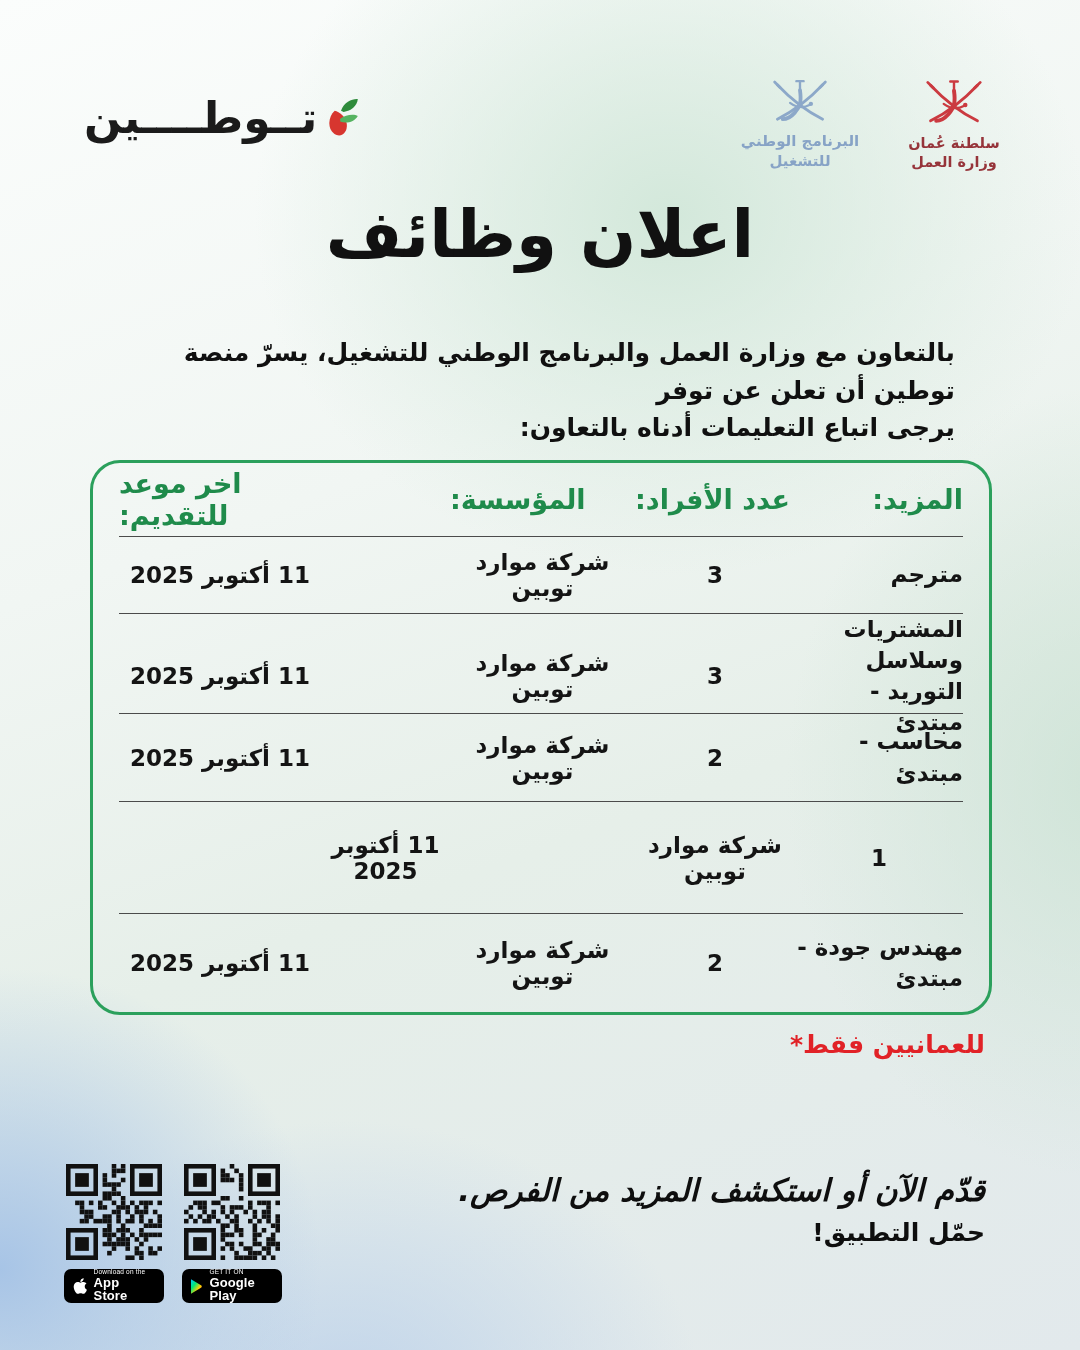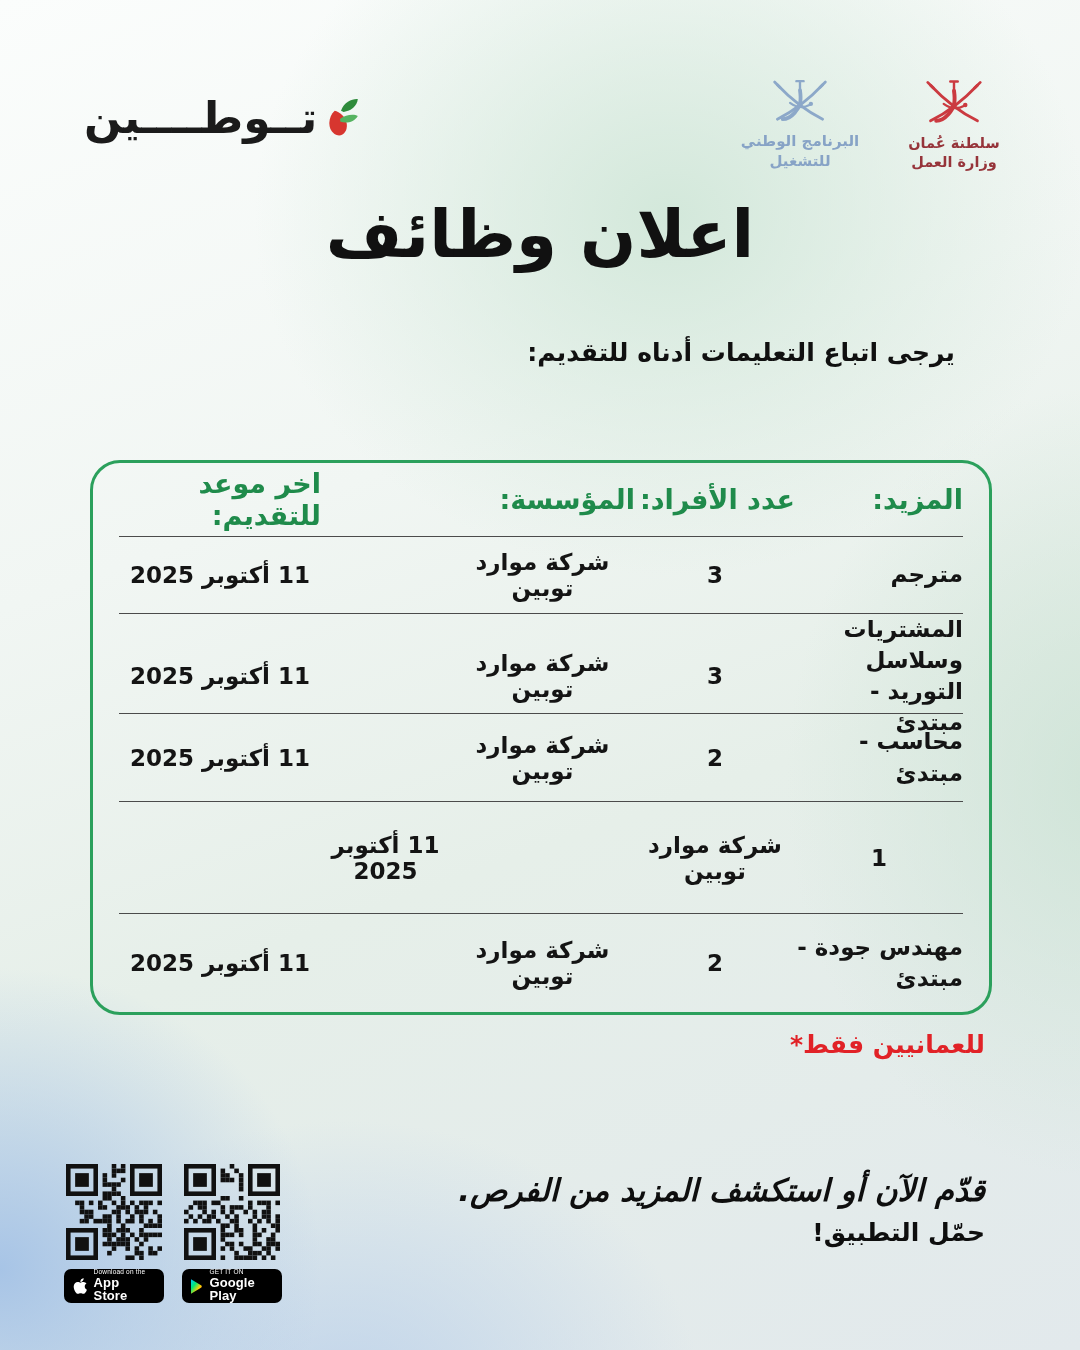--- a/index.html
+++ b/index.html
@@ -40,21 +40,21 @@
   .t-row{
     display:grid;grid-template-columns:168px 160px 185px 1fr 202px;
     align-items:center;direction:rtl;
   }
   .t-row.sep{border-bottom:1.5px solid #4b4b4b;}
   .t-head{font-size:27px;font-weight:800;color:#1f8b4b;}
   .t-head > div{line-height:1.15;}
   .cell-job{text-align:right;font-size:23px;font-weight:700;line-height:1.35;}
   .cell-count,.cell-company,.cell-date{text-align:center;font-size:23px;font-weight:700;}
   .h-job{text-align:right;}
-  .h-count,.h-company,.h-date{text-align:right;}
+  .h-count,.h-company,.h-date{text-align:left;}
 
   .note{top:1030px;right:95px;font-size:25px;font-weight:800;color:#e12227;text-align:right;}
 
   .cta{top:1172px;right:95px;text-align:right;color:#0e0e0e;}
   .cta .l1{font-size:31px;font-weight:800;line-height:1.2;font-style:italic;}
   .cta .l2{font-size:25px;font-weight:700;margin-top:9px;}
 
   
   .downloads{top:1164px;left:64px;display:flex;direction:ltr;gap:18px;}
   .dl-col{display:flex;flex-direction:column;align-items:center;width:100px;}
@@ -111,21 +111,22 @@
     <div class="cap">
       <div>سلطنة عُمان</div>
       <div>وزارة العمل</div>
     </div>
   </div>
 </div>
 
 <div class="abs title">اعلان وظائف</div>
 
 <div class="abs intro">
-  <div>يرجى اتباع التعليمات أدناه للتقديم:</div>
+  <div>بالتعاون مع وزارة العمل والبرنامج الوطني للتشغيل، يسرّ منصة توطين أن تعلن عن توفر</div>
+  <div>يرجى اتباع التعليمات أدناه بالتعاون:</div>
 </div>
 
 <div class="abs jobs-table">
   <div class="t-row t-head sep">
     <div class="h-job">المزيد:</div>
     <div class="h-count">عدد الأفراد:</div>
     <div class="h-company">المؤسسة:</div>
     <div></div>
     <div class="h-date">اخر موعد للتقديم:</div>
   </div>

